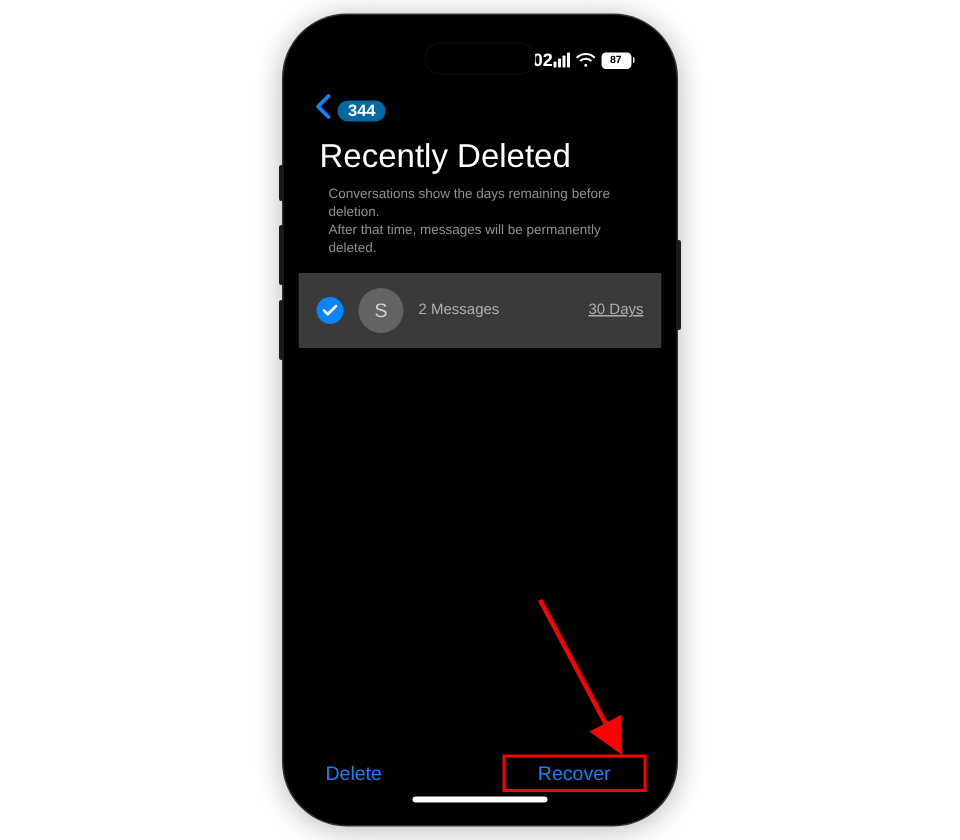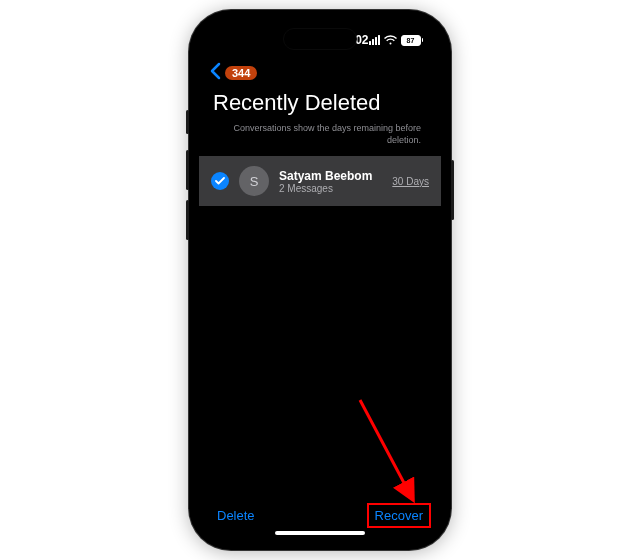--- a/index.html
+++ b/index.html
@@ -97,37 +97,37 @@
     }
     .battery-tip { width: 1.5px; height: 4px; background: #fff; border-radius: 0 1px 1px 0; }
     .nav-bar {
       display: flex;
       align-items: center;
       padding: 2px 10px 6px 10px;
       gap: 4px;
     }
     .back-chevron { color: #0a84ff; }
     .badge {
-      background: #c2410c;
+      background: #0369a1;
       color: #fff;
       font-size: 11px;
       font-weight: 600;
       padding: 1px 7px;
       border-radius: 10px;
     }
     .title {
       color: #fff;
       font-size: 22px;
       font-weight: 400;
       padding: 0 14px 6px 14px;
     }
     .info-text {
       color: #8e8e93;
       font-size: 9px;
-      text-align: right;
+      text-align: left;
       padding: 0 20px 10px 20px;
       line-height: 1.35;
     }
     .conversation-row {
       background: #3a3a3c;
       display: flex;
       align-items: center;
       padding: 10px 12px;
       gap: 10px;
     }
@@ -168,21 +168,21 @@
     .tb-btn {
       color: #0a84ff;
       font-size: 13px;
       font-weight: 400;
       background: none;
       border: none;
       cursor: pointer;
     }
     .recover-highlight {
       border: 2px solid #ff0000;
-      padding: 3px 6px;
+      padding: 3px 22px;
       margin: -5px -8px;
     }
     .home-indicator {
       width: 90px;
       height: 4px;
       background: #fff;
       border-radius: 3px;
       margin: 0 auto 5px auto;
     }
     .annotation-arrow {
@@ -234,31 +234,31 @@
             <path d="M10 2 L3 9 L10 16" stroke="#0a84ff" stroke-width="2.5" fill="none" stroke-linecap="round" stroke-linejoin="round"></path>
           </svg>
       </span>
       <span class="badge">344</span>
     </div>
 
     <div class="title">Recently Deleted</div>
 
     <div class="info-text">
       <div>Conversations show the days remaining before deletion.</div>
+      <div>After that time, messages will be permanently deleted.</div>
     </div>
 
     <div class="conversation-row">
       <div class="checkmark">
         <svg width="10" height="8" viewBox="0 0 10 8">
             <path d="M1 4 L3.5 6.5 L9 1" stroke="#fff" stroke-width="1.8" fill="none" stroke-linecap="round" stroke-linejoin="round"></path>
           </svg>
       </div>
       <div class="avatar">S</div>
       <div class="conv-text">
-        <div class="conv-name">Satyam Beebom</div>
         <div class="conv-sub">2 Messages</div>
       </div>
       <div class="conv-days">30 Days</div>
     </div>
 
     <div class="spacer"></div>
 
     <div class="toolbar">
       <button class="tb-btn">Delete</button>
       <button class="tb-btn recover-highlight">Recover</button>

